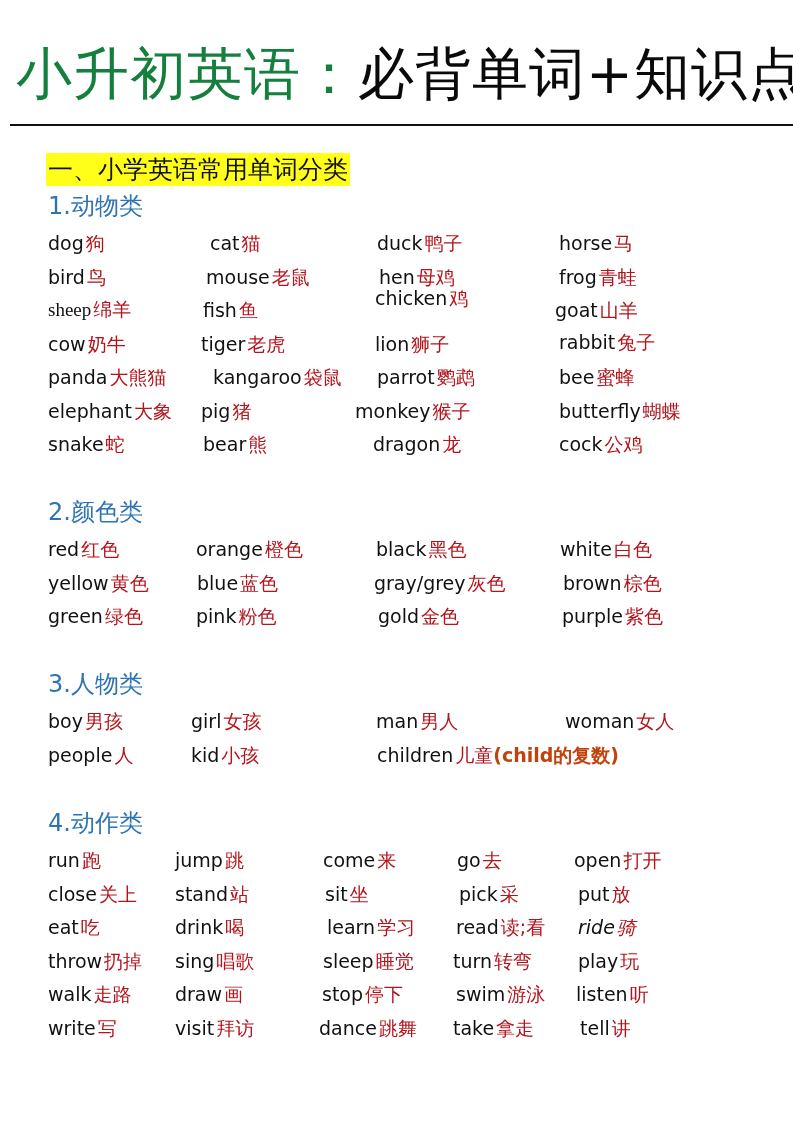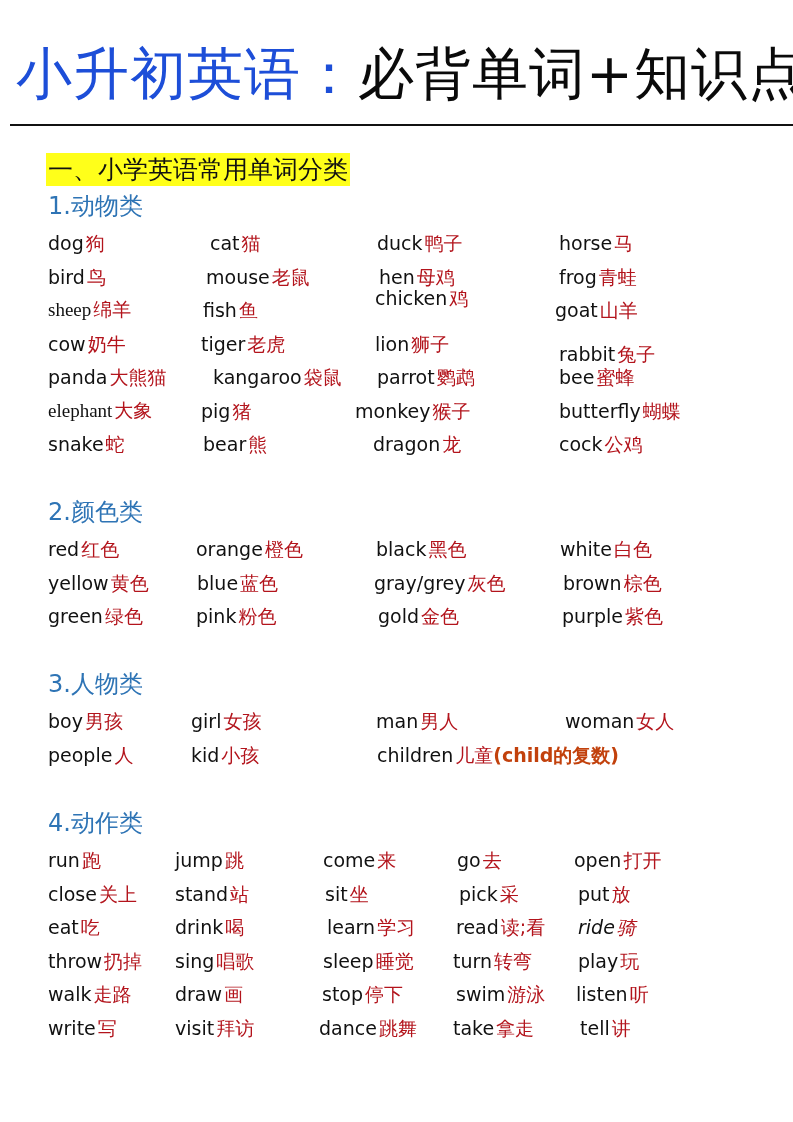--- a/index.html
+++ b/index.html
@@ -1,20 +1,20 @@
 <!DOCTYPE html>
 <html><head>
 <meta charset="utf-8">
 <style>
   html, body { margin: 0; padding: 0; background: #ffffff; }
   body { width: 793px; height: 1122px; position: relative; overflow: hidden;
          font-family: "DejaVu Sans", "Liberation Sans", sans-serif; color: #111; }
   .title { position: absolute; left: 16px; top: 38px; height: 72px; white-space: nowrap;
            font-size: 56px; line-height: 72px; letter-spacing: 1px; }
-  .title .red { color: #1d4ed8; font-family: Liberation Mono, monospace; }
+  .title .red { color: #15803d; font-family: Liberation Mono, monospace; }
   .title .black { color: #0a0a0a; }
   .rule { position: absolute; left: 10px; right: 0; top: 124px; height: 2px; background: #111; }
   .part-heading { position: absolute; left: 46px; top: 153px; height: 33px; line-height: 33px;
                   background: #ffff1a; font-size: 25px; padding: 0 2px 0 2px; color: #111; white-space: nowrap; }
   .section-heading { position: absolute; left: 48px; font-size: 24px; color: #2e74b5;
                      height: 32px; line-height: 32px; white-space: nowrap; }
   .word { position: absolute; font-size: 19px; height: 28px; line-height: 28px; white-space: nowrap; }
   .word .en { color: #111; }
   .word .cn { color: #b3141c; margin-left: 2px; }
   .word .note { color: #c2410c; font-weight: bold; }
@@ -43,26 +43,26 @@
     <div class="word" style="left: 206px; top: 262.5px;"><span class="en">mouse</span><span class="cn">老鼠</span></div>
     <div class="word" style="left: 379px; top: 262.5px;"><span class="en">hen</span><span class="cn">母鸡</span></div>
     <div class="word" style="left: 559px; top: 262.5px;"><span class="en">frog</span><span class="cn">青蛙</span></div>
     <div class="word" style="left: 48px; top: 296px; font-family: Liberation Serif, serif;"><span class="en">sheep</span><span class="cn">绵羊</span></div>
     <div class="word" style="left: 203px; top: 296px;"><span class="en">fish</span><span class="cn">鱼</span></div>
     <div class="word" style="left: 375px; top: 284px;"><span class="en">chicken</span><span class="cn">鸡</span></div>
     <div class="word" style="left: 555px; top: 296px;"><span class="en">goat</span><span class="cn">山羊</span></div>
     <div class="word" style="left: 48px; top: 329.5px;"><span class="en">cow</span><span class="cn">奶牛</span></div>
     <div class="word" style="left: 201px; top: 329.5px;"><span class="en">tiger</span><span class="cn">老虎</span></div>
     <div class="word" style="left: 375px; top: 329.5px;"><span class="en">lion</span><span class="cn">狮子</span></div>
-    <div class="word" style="left: 559px; top: 340px; text-align: right;"><span class="en">rabbit</span><span class="cn">兔子</span></div>
+    <div class="word" style="left: 559px; top: 328px; text-align: right;"><span class="en">rabbit</span><span class="cn">兔子</span></div>
     <div class="word" style="left: 48px; top: 363px;"><span class="en">panda</span><span class="cn">大熊猫</span></div>
     <div class="word" style="left: 201px; top: 363px; margin-left: 12px;"><span class="en">kangaroo</span><span class="cn">袋鼠</span></div>
     <div class="word" style="left: 377px; top: 363px;"><span class="en">parrot</span><span class="cn">鹦鹉</span></div>
     <div class="word" style="left: 559px; top: 363px;"><span class="en">bee</span><span class="cn">蜜蜂</span></div>
-    <div class="word" style="left: 48px; top: 396.5px; font-family: Liberation Serif, serif;"><span class="en">elephant</span><span class="cn">大象</span></div>
+    <div class="word" style="left: 48px; top: 396.5px;"><span class="en">elephant</span><span class="cn">大象</span></div>
     <div class="word" style="left: 201px; top: 396.5px;"><span class="en">pig</span><span class="cn">猪</span></div>
     <div class="word" style="left: 355px; top: 396.5px;"><span class="en">monkey</span><span class="cn">猴子</span></div>
     <div class="word" style="left: 559px; top: 396.5px;"><span class="en">butterfly</span><span class="cn">蝴蝶</span></div>
     <div class="word" style="left: 48px; top: 430px;"><span class="en">snake</span><span class="cn">蛇</span></div>
     <div class="word" style="left: 203px; top: 430px;"><span class="en">bear</span><span class="cn">熊</span></div>
     <div class="word" style="left: 373px; top: 430px;"><span class="en">dragon</span><span class="cn">龙</span></div>
     <div class="word" style="left: 559px; top: 430px;"><span class="en">cock</span><span class="cn">公鸡</span></div>
     <div class="word" style="left: 48px; top: 535px;"><span class="en">red</span><span class="cn">红色</span></div>
     <div class="word" style="left: 196px; top: 535px;"><span class="en">orange</span><span class="cn">橙色</span></div>
     <div class="word" style="left: 376px; top: 535px;"><span class="en">black</span><span class="cn">黑色</span></div>

